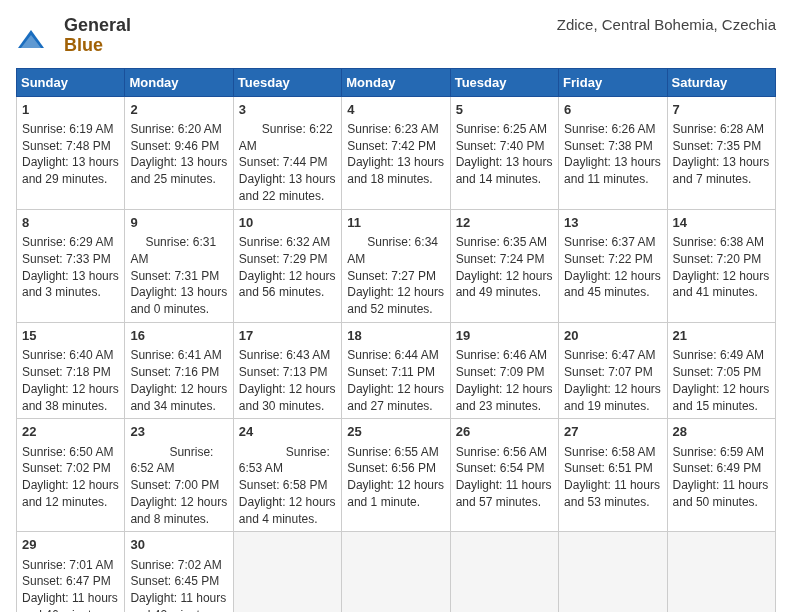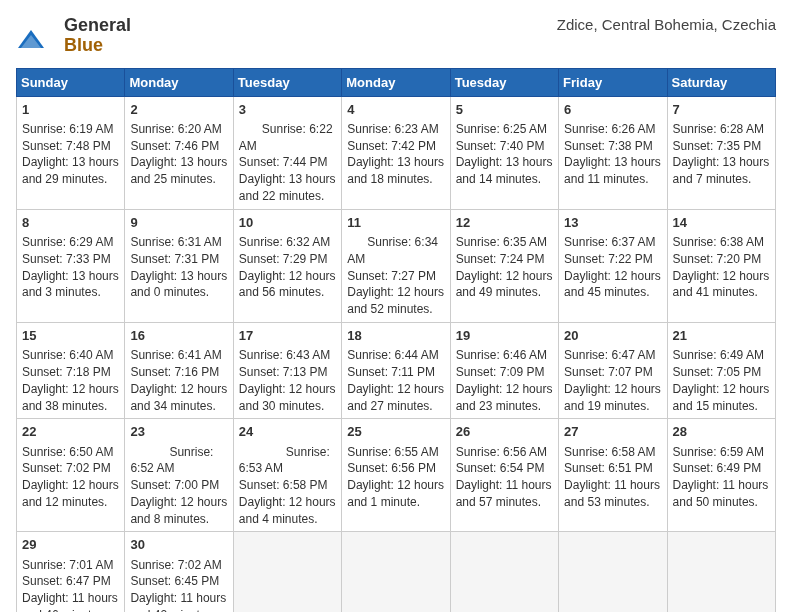--- a/index.html
+++ b/index.html
@@ -117,21 +117,21 @@
         <th>Saturday</th>
       </tr>
   </thead>
   <tbody id="cal-body">
   <tr>
         <td><span class="day-num">1</span><span class="day-detail" style="white-space: pre-wrap;">Sunrise: 6:19 AM
 Sunset: 7:48 PM
 Daylight: 13 hours
 and 29 minutes.</span></td>
         <td><span class="day-num">2</span><span class="day-detail" style="white-space: pre-wrap;">Sunrise: 6:20 AM
-Sunset: 7:46 PM
+Sunset: 9:46 PM
 Daylight: 13 hours
 and 25 minutes.</span></td>
         <td><span class="day-num">3</span><span class="day-detail" style="white-space: pre-wrap; margin-left: 23px;">Sunrise: 6:22 AM
 Sunset: 7:44 PM
 Daylight: 13 hours
 and 22 minutes.</span></td>
         <td><span class="day-num">4</span><span class="day-detail" style="white-space: pre-wrap;">Sunrise: 6:23 AM
 Sunset: 7:42 PM
 Daylight: 13 hours
 and 18 minutes.</span></td>
@@ -146,21 +146,21 @@
         <td><span class="day-num">7</span><span class="day-detail" style="white-space: pre-wrap;">Sunrise: 6:28 AM
 Sunset: 7:35 PM
 Daylight: 13 hours
 and 7 minutes.</span></td>
       </tr>
       <tr>
         <td><span class="day-num">8</span><span class="day-detail" style="white-space: pre-wrap;">Sunrise: 6:29 AM
 Sunset: 7:33 PM
 Daylight: 13 hours
 and 3 minutes.</span></td>
-        <td><span class="day-num">9</span><span class="day-detail" style="white-space: pre-wrap;">Sunrise: 6:31 AM
+        <td><span class="day-num">9</span><span class="day-detail" style="white-space: pre-wrap; margin-left: 15px;">Sunrise: 6:31 AM
 Sunset: 7:31 PM
 Daylight: 13 hours
 and 0 minutes.</span></td>
         <td><span class="day-num">10</span><span class="day-detail" style="white-space: pre-wrap;">Sunrise: 6:32 AM
 Sunset: 7:29 PM
 Daylight: 12 hours
 and 56 minutes.</span></td>
         <td><span class="day-num">11</span><span class="day-detail" style="white-space: pre-wrap; margin-left: 20px;">Sunrise: 6:34 AM
 Sunset: 7:27 PM
 Daylight: 12 hours

